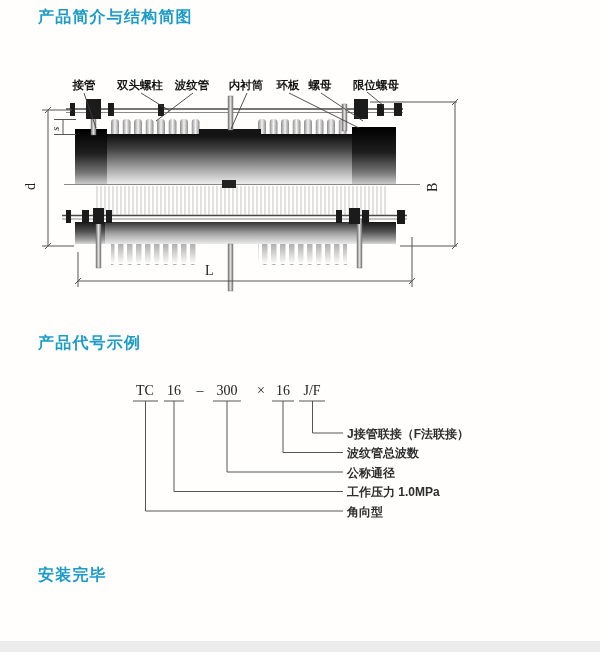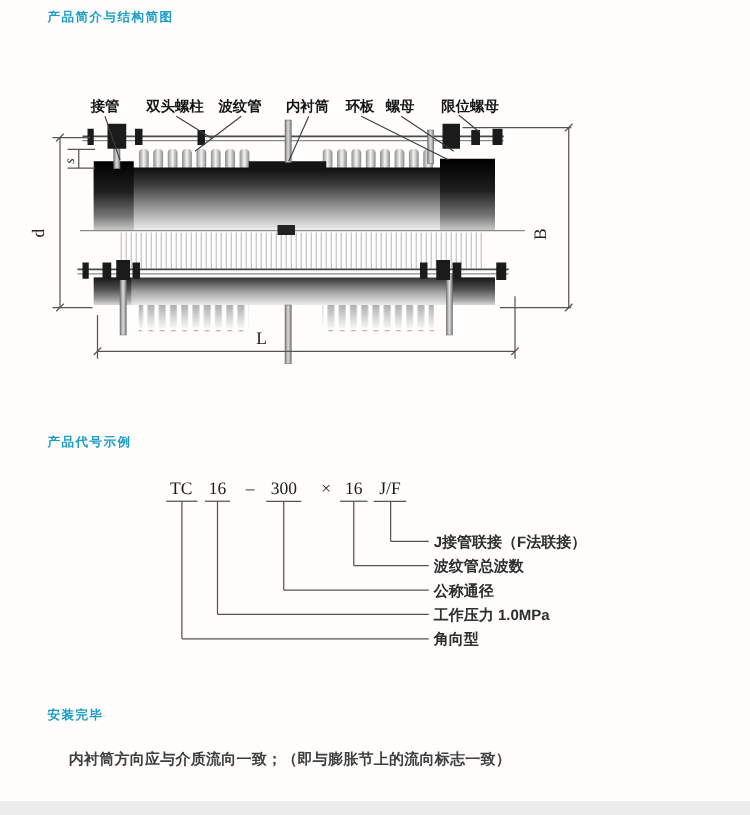--- a/index.html
+++ b/index.html
@@ -1,18 +1,18 @@
 <!DOCTYPE html>
 <html><head>
 <meta charset="utf-8">
 <style>
   html,body{margin:0;padding:0;background:#ffffff;}
   .page{position:relative;width:600px;height:652px;background:#fffefd;overflow:hidden;
         font-family:"Liberation Sans",sans-serif;}
-  .h-teal{position:absolute;color:#1b9cc8;font-weight:bold;font-size:10px;
+  .h-teal{position:absolute;color:#1b9cc8;font-weight:bold;font-size:16px;
           letter-spacing:1.2px;white-space:nowrap;}
   .body-line{position:absolute;font-size:12px;color:#3f3f3f;font-weight:600;
              letter-spacing:0.2px;white-space:nowrap;}
   .footer-strip{position:absolute;left:0;top:641px;width:600px;height:11px;background:#ececec;}
   svg{position:absolute;left:0;top:0;}
   .lbl{font-family:"Liberation Sans",sans-serif;font-size:11.5px;font-weight:bold;fill:#141414;}
   .dim{font-family:"Liberation Serif",serif;font-size:14px;fill:#222;}
   .dimi{font-family:"Liberation Serif",serif;font-size:11px;font-style:italic;fill:#222;}
   .tok{font-family:"Liberation Serif",serif;font-size:14px;fill:#1a1a1a;}
   .br{font-family:"Liberation Sans",sans-serif;font-size:12px;font-weight:600;fill:#2e2e2e;}
@@ -225,20 +225,19 @@
     </g>
     <g>
       <text class="br" x="347" y="437.5">J接管联接（F法联接）</text>
       <text class="br" x="347" y="457">波纹管总波数</text>
       <text class="br" x="347" y="476.5">公称通径</text>
       <text class="br" x="347" y="496">工作压力 1.0MPa</text>
       <text class="br" x="347" y="515.5">角向型</text>
     </g>
   </svg>
 
-  <div class="h-teal" style="left:38px;top:347px;">产品代号示例</div>
+  <div class="h-teal" style="left:38px;top:333px;">产品代号示例</div>
 
   <div class="h-teal" style="left:38px;top:565px;">安装完毕</div>
 
-  <div class="body-line" style="left:55px;top:599px;">内衬筒方向应与介质流向一致；（即与膨胀节上的流向标志一致）</div>
 
   <div class="footer-strip"></div>
 </div>
 
 </body></html>

